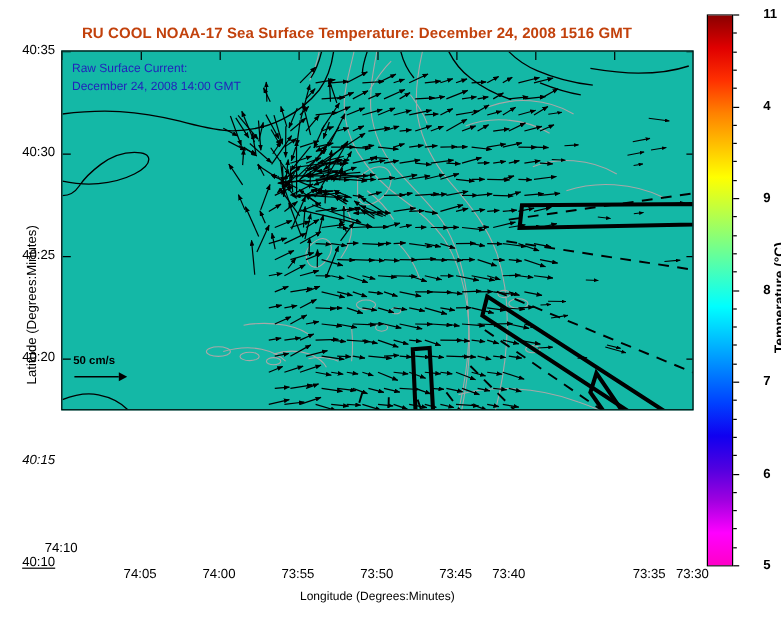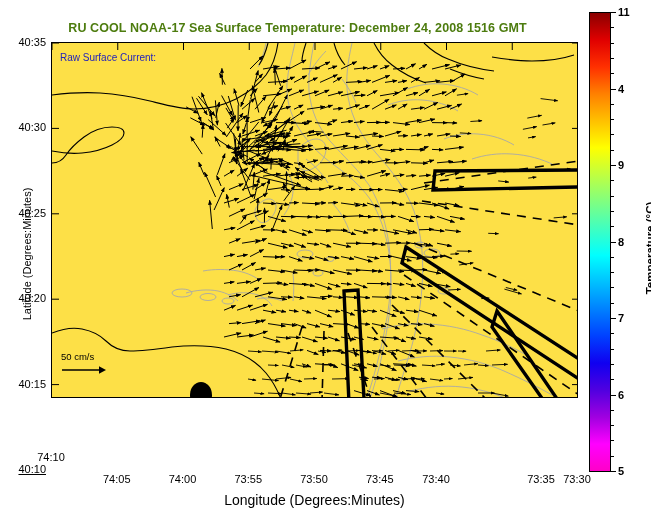--- a/index.html
+++ b/index.html
@@ -25,35 +25,35 @@
   
   .title {
     position: absolute;
     left: 0;
     top: 21px;
     width: 595px;
     text-align: center;
     font-family: "Liberation Sans", sans-serif;
     font-size: 12.5px;
     font-weight: bold;
-    color: #4d7c0f;
+    color: #c2410c;
     letter-spacing: 0.1px;
     white-space: nowrap;
   }
 
   
   #plot {
     position: absolute;
     left: 51px;
     top: 42px;
     width: 527px;
-    height: 356px;
+    height: 300px;
     border: 1px solid #000000;
     box-sizing: border-box;
-    background: #fde047;
+    background: #14b8a6;
     overflow: hidden;
   }
   #plot-svg {
     position: absolute;
     left: 0; top: 0;
     width: 527px;
     height: 428px;
     display: block;
   }
 
@@ -73,20 +73,21 @@
 
   
   .veckey {
     position: absolute;
     left: 9px;
     bottom: 22px;
     font-family: "Liberation Sans", sans-serif;
     font-size: 9.5px;
     color: #000000;
     white-space: nowrap;
+    font-weight: bold;
   }
   .veckey-arrow { display: block; margin-top: 3px; }
 
   
   .xtick {
     position: absolute;
     font-family: "Liberation Sans", sans-serif;
     font-size: 11px;
     color: #000000;
     transform: translateX(-50%);
@@ -101,21 +102,21 @@
     text-align: right;
     white-space: nowrap;
   }
   .xlabel {
     position: absolute;
     left: 51px;
     top: 492px;
     width: 527px;
     text-align: center;
     font-family: "Liberation Sans", sans-serif;
-    font-size: 14px;
+    font-size: 10px;
     color: #000000;
   }
   .ylabel {
     position: absolute;
     left: -88px;
     top: 248px;
     width: 230px;
     text-align: center;
     font-family: "Liberation Sans", sans-serif;
     font-size: 11px;
@@ -148,21 +149,21 @@
   }
   .cbar-minor {
     position: absolute;
     left: 611px;
     width: 3px;
     height: 1px;
     background: #000000;
   }
   .cbar-lab {
     position: absolute;
-    left: 618px;
+    left: 636px;
     font-family: "Liberation Sans", sans-serif;
     font-size: 11px;
     font-weight: bold;
     color: #000000;
     transform: translateY(-50%);
     white-space: nowrap;
   }
   .cbar-title {
     position: absolute;
     left: 570px;
@@ -939,48 +940,49 @@
           <line x1="527" y1="256.2" x2="520" y2="256.2"></line>
           <line x1="0" y1="341.6" x2="7" y2="341.6"></line>
           <line x1="527" y1="341.6" x2="520" y2="341.6"></line>
           <line x1="0" y1="427" x2="7" y2="427"></line>
           <line x1="527" y1="427" x2="520" y2="427"></line>
         </g>
       </svg>
 
     <div class="annot">
       <div>Raw Surface Current:</div>
+      <div>December 24, 2008 14:00 GMT</div>
     </div>
 
     <div class="veckey">
       <span>50 cm/s</span>
       <svg class="veckey-arrow" width="46" height="10" viewBox="0 0 46 10">
         <line x1="1" y1="5" x2="38" y2="5" stroke="#000" stroke-width="1.3"></line>
         <path d="M38,1.2 L45,5 L38,8.8 z" fill="#000"></path>
       </svg>
     </div>
   </div>
 
   <div id="xticks">
       <div class="xtick" style="left: 51px; top: 451px;">74:10</div>
       <div class="xtick" style="left: 116.75px; top: 473px;">74:05</div>
       <div class="xtick" style="left: 182.5px; top: 473px; text-align: right;">74:00</div>
       <div class="xtick" style="left: 248.25px; top: 473px;">73:55</div>
       <div class="xtick" style="left: 314px; top: 473px;">73:50</div>
       <div class="xtick" style="left: 379.75px; top: 473px; text-align: right;">73:45</div>
-      <div class="xtick" style="left: 436px; top: 473px;">73:40</div>
+      <div class="xtick" style="left: 424px; top: 473px;">73:40</div>
       <div class="xtick" style="left: 541px; top: 473px;">73:35</div>
       <div class="xtick" style="left: 577px; top: 473px;">73:30</div>
     </div>
   <div id="yticks">
       <div class="ytick" style="left: 4px; width: 42px; top: 42px;">40:35</div>
       <div class="ytick" style="left: 4px; width: 42px; top: 127.4px;">40:30</div>
       <div class="ytick" style="left: 4px; width: 42px; top: 212.8px;">40:25</div>
       <div class="ytick" style="left: 4px; width: 42px; top: 298.2px;">40:20</div>
-      <div class="ytick" style="left: 4px; width: 42px; top: 383.6px;">40:15</div>
+      <div class="ytick" style="left: 4px; width: 42px; top: 383.6px; font-style: italic;">40:15</div>
       <div class="ytick" style="left: 4px; width: 42px; top: 469px; text-decoration: underline;">40:10</div>
     </div>
 
   <div class="xlabel">Longitude (Degrees:Minutes)</div>
   <div class="ylabel">Latitude (Degrees:Minutes)</div>
 
   <div id="cbar">
     <div id="cbar-grad" style="background: linear-gradient(to top, rgb(255, 0, 200), rgb(255, 0, 255), rgb(160, 0, 224), rgb(80, 0, 224), rgb(16, 0, 240), rgb(0, 64, 255), rgb(0, 128, 255), rgb(0, 192, 255), rgb(0, 255, 255), rgb(64, 255, 192), rgb(128, 255, 128), rgb(192, 255, 64), rgb(255, 255, 0), rgb(255, 192, 0), rgb(255, 128, 0), rgb(255, 48, 0), rgb(224, 0, 0), rgb(139, 0, 0));"></div>
   </div>
   <div id="cbar-ticks">

